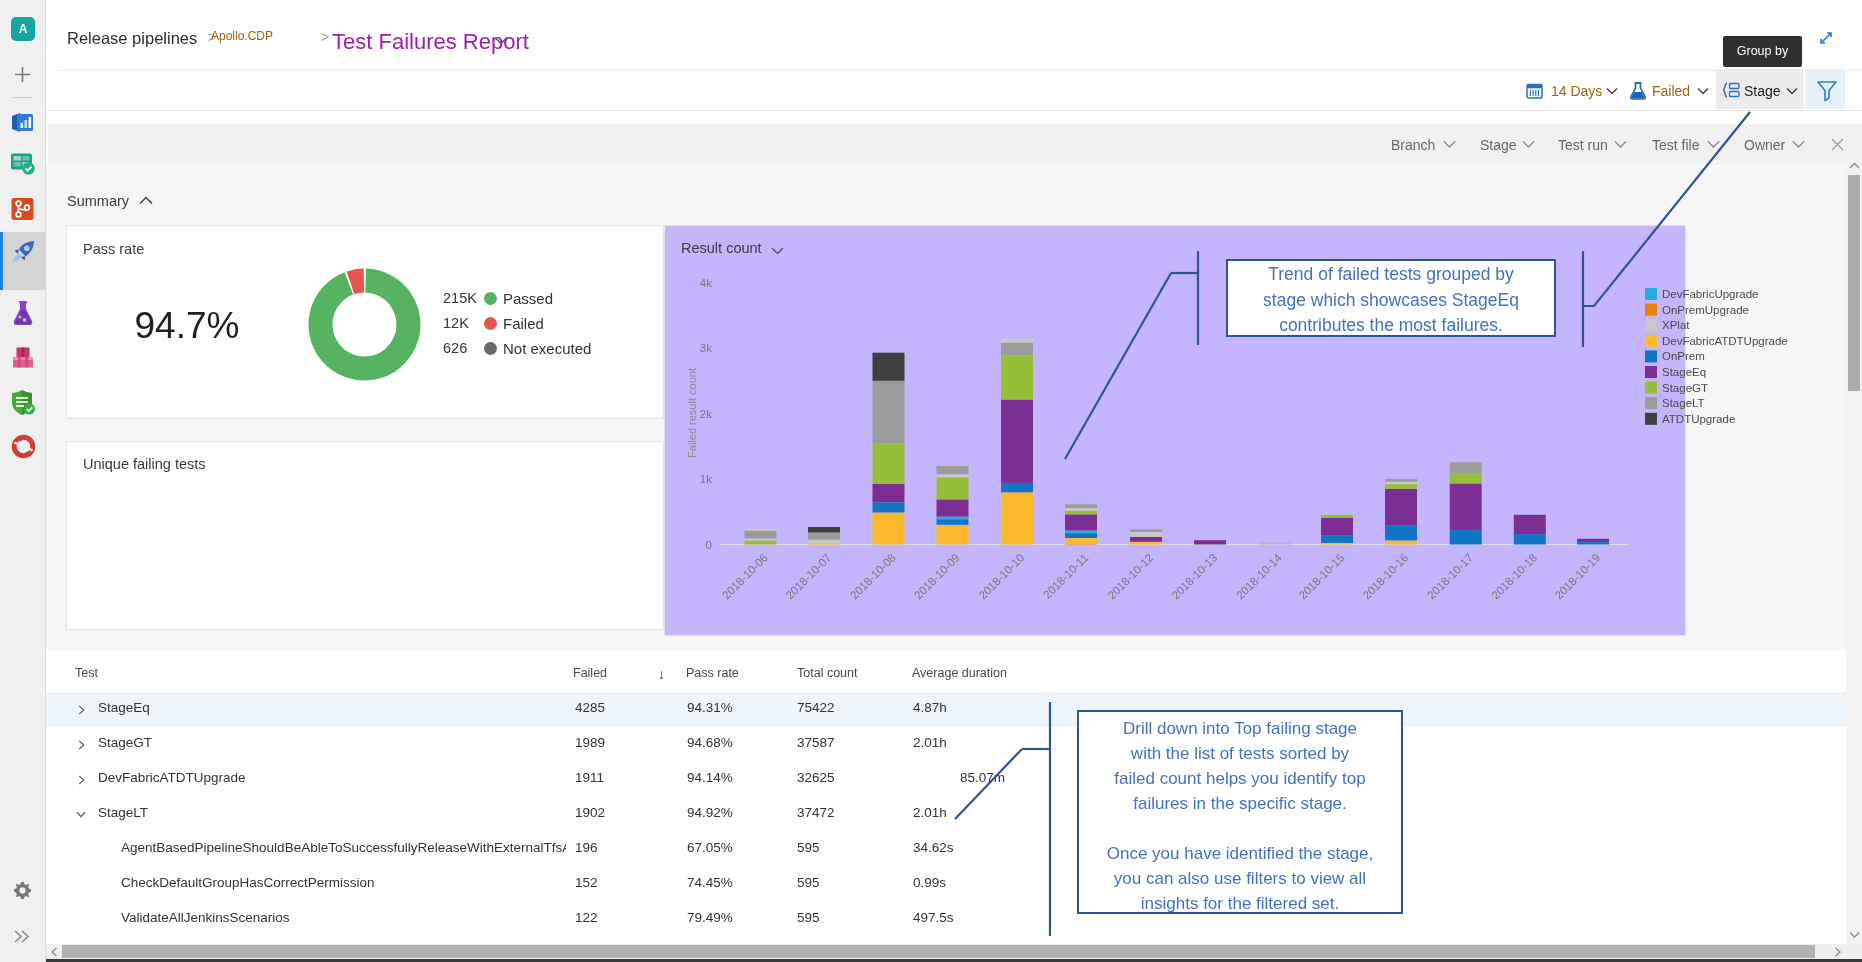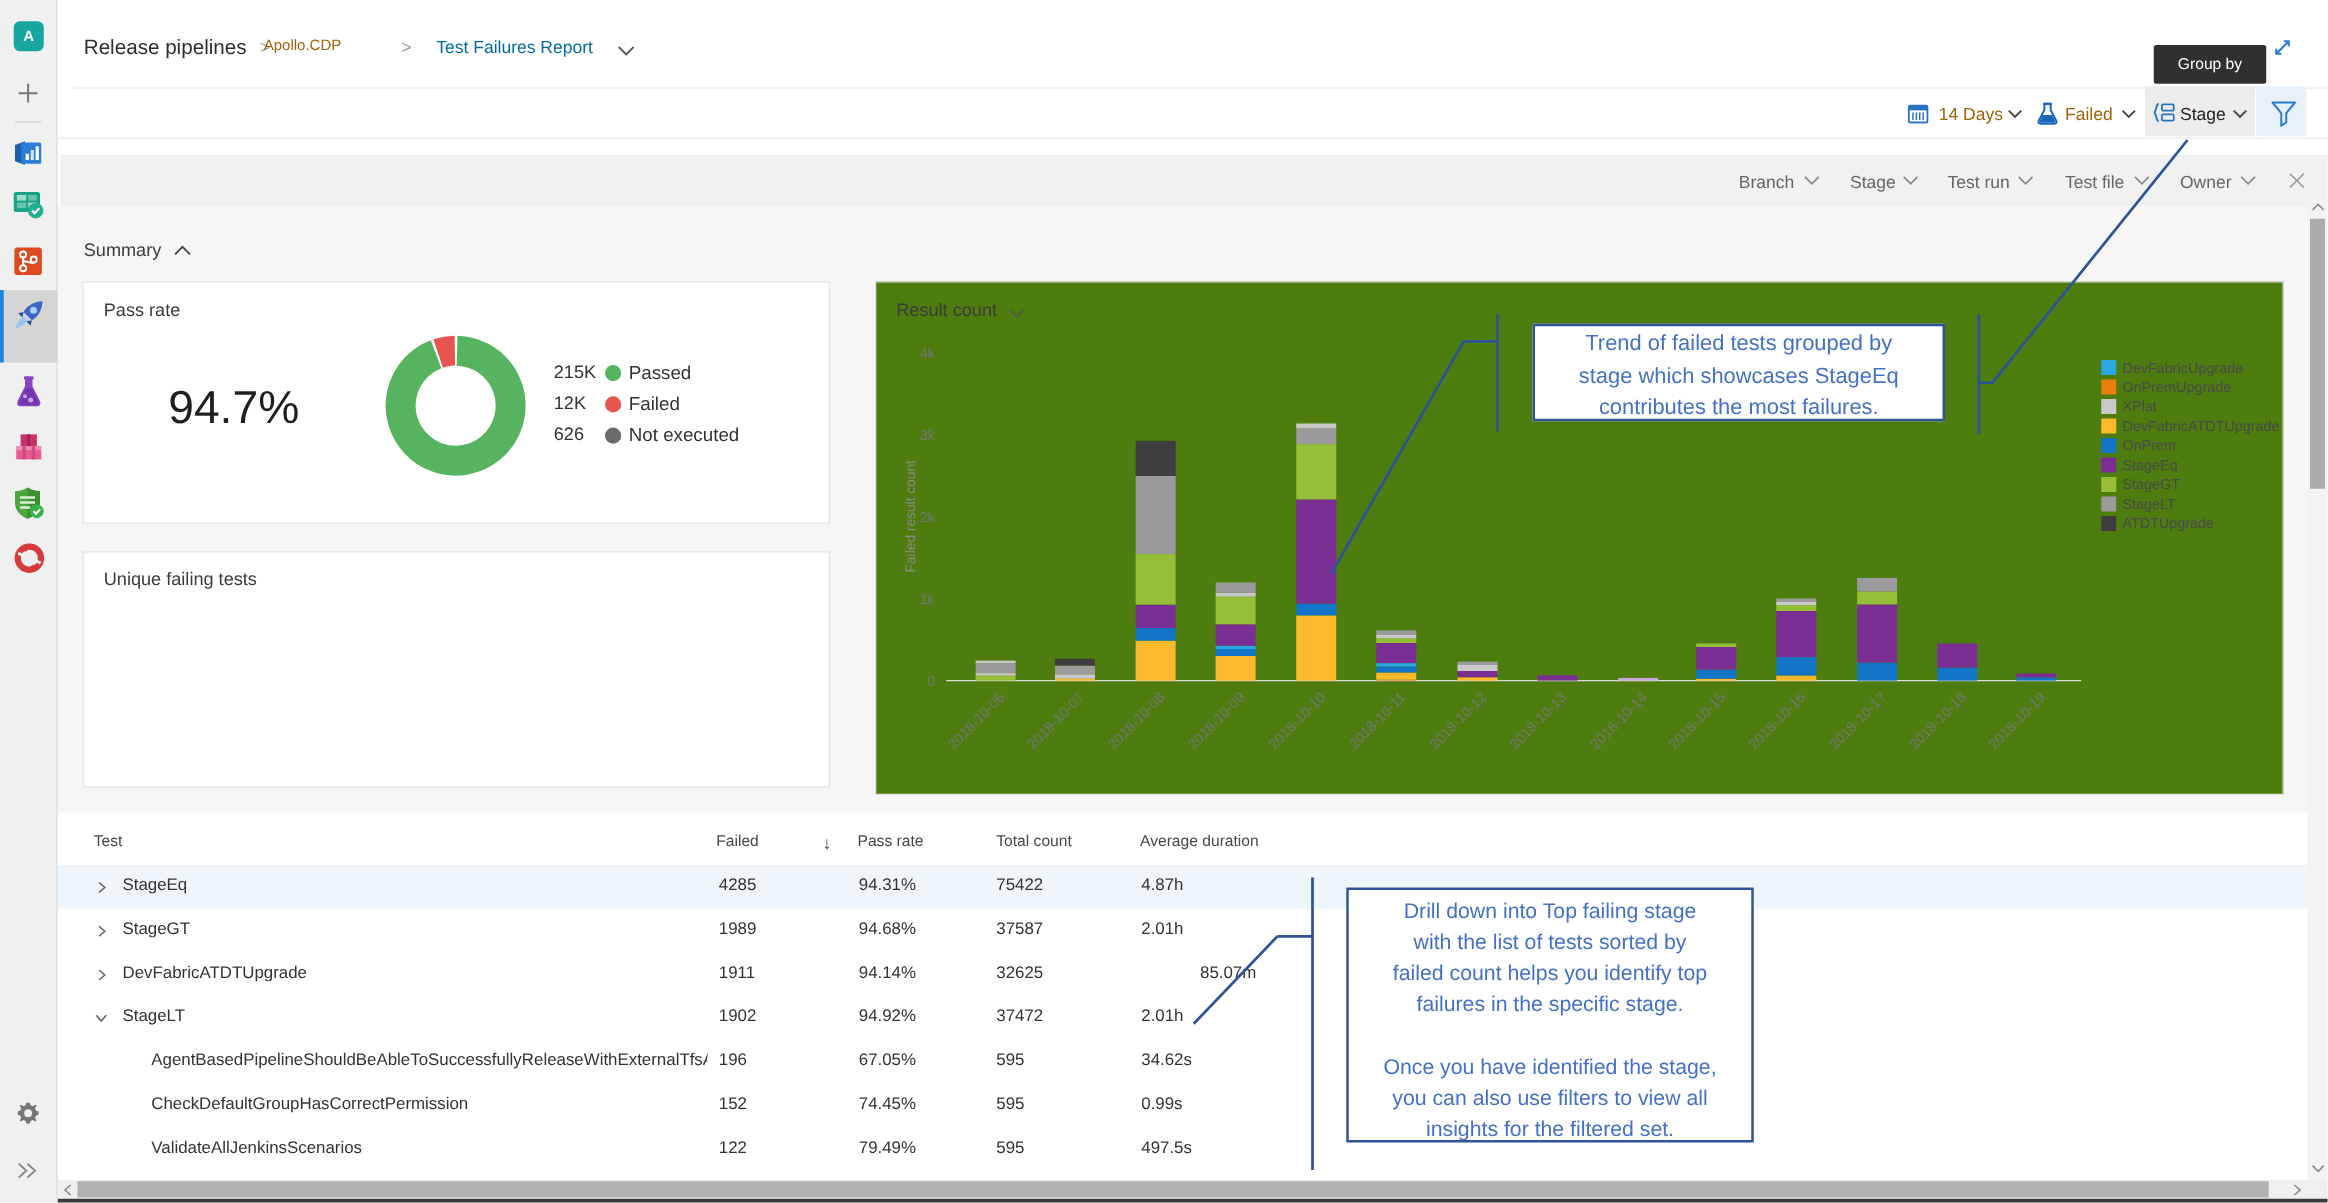--- a/index.html
+++ b/index.html
@@ -13,21 +13,21 @@
 
 <div style="position:absolute;left:46px;top:165px;width:1800px;height:485px;background:#f6f6f6"></div>
 <div style="position:absolute;left:58px;top:70px;width:1804px;height:1px;background:#eaeaea"></div>
 <div style="position:absolute;left:46px;top:110px;width:1816px;height:1px;background:#e6e6e6"></div>
 <div style="position:absolute;left:48px;top:124px;width:1814px;height:41px;background:#f1f1f1"></div>
 
 <div style="position:absolute;left:67px;top:29px;font-size:16.5px;color:#2e2e2e">Release pipelines</div>
 <div style="position:absolute;left:208px;top:29px;font-size:14px;color:#999">&gt;</div>
 <div style="position:absolute;left:211px;top:29px;font-size:12px;color:#a16207">Apollo.CDP</div>
 <div style="position:absolute;left:321px;top:29px;font-size:14px;color:#999">&gt;</div>
-<div style="position:absolute;left:349px;top:29px;font-size:14px;color:#0369a1">Test Failures Report</div>
+<div style="position:absolute;left:332px;top:29px;font-size:22px;color:#a21caf">Test Failures Report</div>
 <svg style="position:absolute;left:494px;top:36px;width:14px;height:9px">
     <path d="M1 1.5 l 6 6 l 6 -6" stroke="#555" stroke-width="1.5" fill="none"></path>
   </svg>
 
 <div style="position:absolute;left:1716px;top:69px;width:88px;height:40px;background:#ececec"></div>
 <div style="position:absolute;left:1805px;top:69px;width:40px;height:40px;background:#e7f1fa"></div>
 <svg style="position:absolute;left:1526px;top:82px" width="17" height="17" viewBox="0 0 17 17">
  <rect x="1" y="2.5" width="15" height="13.5" rx="1.5" fill="none" stroke="#2b71c2" stroke-width="1.5"></rect>
  <rect x="1" y="2.5" width="15" height="3.8" fill="#2b71c2"></rect>
  <g stroke="#2b71c2" stroke-width="1.2">
@@ -55,21 +55,21 @@
  <rect x="7.5" y="1.5" width="9.5" height="5" rx="1" fill="none" stroke="#2b71c2" stroke-width="1.4"></rect>
  <rect x="7.5" y="9.5" width="9.5" height="5" rx="1" fill="none" stroke="#2b71c2" stroke-width="1.4"></rect>
 </svg>
 <div class="tbtxt" style="left:1744px;color:#222">Stage</div>
 <svg class="tbchev" style="left:1786px">
     <path d="M1 1.5 l 5 5 l 5 -5" stroke="#444" stroke-width="1.5" fill="none"></path>
   </svg>
 <svg style="position:absolute;left:1816px;top:80px" width="22" height="22" viewBox="0 0 22 22">
  <path d="M2 2 L20 2 L13 10.5 L13 18 L9 20.5 L9 10.5 Z" fill="none" stroke="#2b7cd3" stroke-width="1.6" stroke-linejoin="round"></path>
 </svg>
-<div style="position:absolute;left:1723px;top:36px;width:90px;height:31px;background:#303030;border-radius:2px;color:#fff;font-size:12.5px;text-align:center;line-height:31px">Group by</div>
+<div style="position:absolute;left:1723px;top:36px;width:79px;height:31px;background:#303030;border-radius:2px;color:#fff;font-size:12.5px;text-align:center;line-height:31px">Group by</div>
 <svg style="position:absolute;left:1817px;top:29px" width="18" height="18" viewBox="0 0 18 18">
  <path d="M4 14 L14 4 M10 4 L14 4 L14 8 M8 14 L4 14 L4 10" stroke="#2b7cd3" stroke-width="1.7" fill="none"></path>
 </svg>
 
 <div class="ftxt" style="left:1391px">Branch</div>
 <svg style="position:absolute;left:1443px;top:140px;width:13px;height:9px">
     <path d="M1 1.5 l 5.5 5.5 l 5.5 -5.5" stroke="#8a8a8a" stroke-width="1.4" fill="none"></path>
   </svg>
 <div class="ftxt" style="left:1480px">Stage</div>
 <svg style="position:absolute;left:1522px;top:140px;width:13px;height:9px">
@@ -107,21 +107,21 @@
  <div style="position:absolute;left:417px;top:66px;width:13px;height:13px;border-radius:50%;background:#56b35f"></div>
  <div style="position:absolute;left:417px;top:91px;width:13px;height:13px;border-radius:50%;background:#e85450"></div>
  <div style="position:absolute;left:417px;top:116px;width:13px;height:13px;border-radius:50%;background:#6b6b6b"></div>
  <div style="position:absolute;left:436px;top:60px;font-size:15px;color:#333;line-height:25px">Passed<br>Failed<br>Not executed</div>
 </div>
 
 <div style="position:absolute;left:66px;top:441px;width:598px;height:189px;background:#fff;border:1px solid #e4e4e4">
  <div class="ctitle" style="left:16px;top:14px">Unique failing tests</div>
 </div>
 
-<div style="position:absolute;left:700px;top:225px;width:1127px;height:411px;background:#4d7c0f;border:1px solid #e4e4e4">
+<div style="position:absolute;left:664px;top:225px;width:1022px;height:411px;background:#c4b5fd;border:1px solid #e4e4e4">
 <svg width="1127" height="411" viewBox="0 0 1127 411" style="position:absolute;left:0;top:0">
 <text x="16" y="27" font-size="14.5" fill="#3b3b3b">Result count</text>
 <path d="M 107 22 l 5.5 5.5 l 5.5 -5.5" stroke="#555" stroke-width="1.4" fill="none"></path>
 <text transform="translate(31,187) rotate(-90)" text-anchor="middle" font-size="11" fill="#8a8a8a">Failed result count</text>
 <text x="47" y="322.5" text-anchor="end" font-size="11.5" fill="#767676">0</text>
 <text x="47" y="257.0" text-anchor="end" font-size="11.5" fill="#767676">1k</text>
 <text x="47" y="191.5" text-anchor="end" font-size="11.5" fill="#767676">2k</text>
 <text x="47" y="126.0" text-anchor="end" font-size="11.5" fill="#767676">3k</text>
 <text x="47" y="60.5" text-anchor="end" font-size="11.5" fill="#767676">4k</text>
 <line x1="56" y1="318.5" x2="964" y2="318.5" stroke="#dddddd" stroke-width="1"></line>

